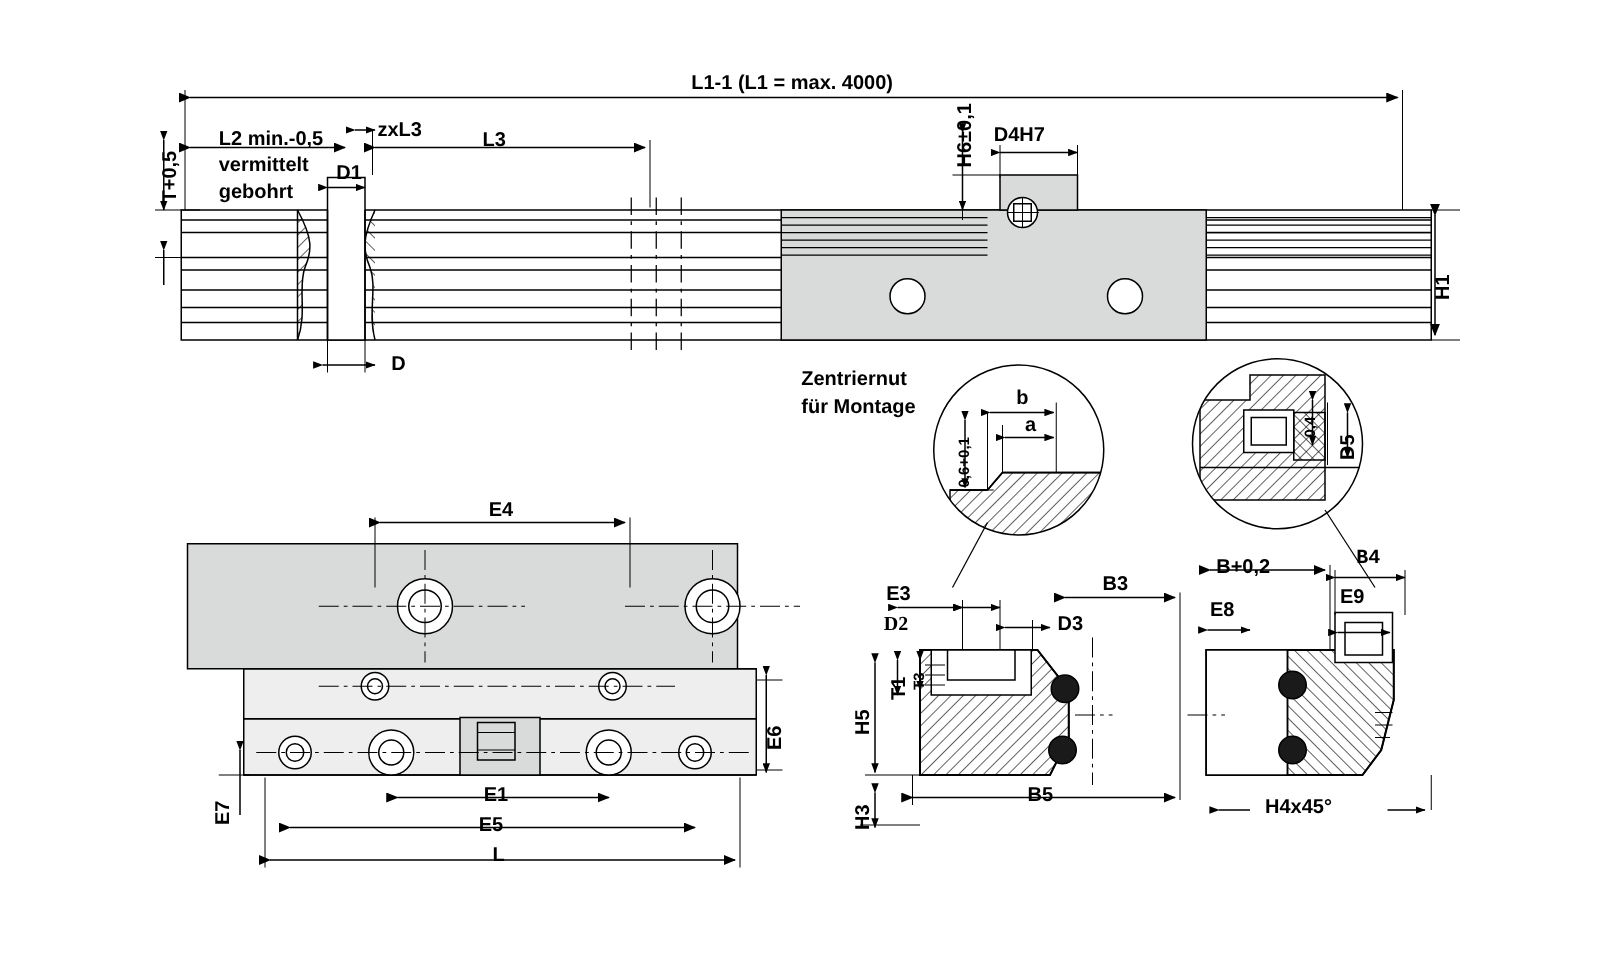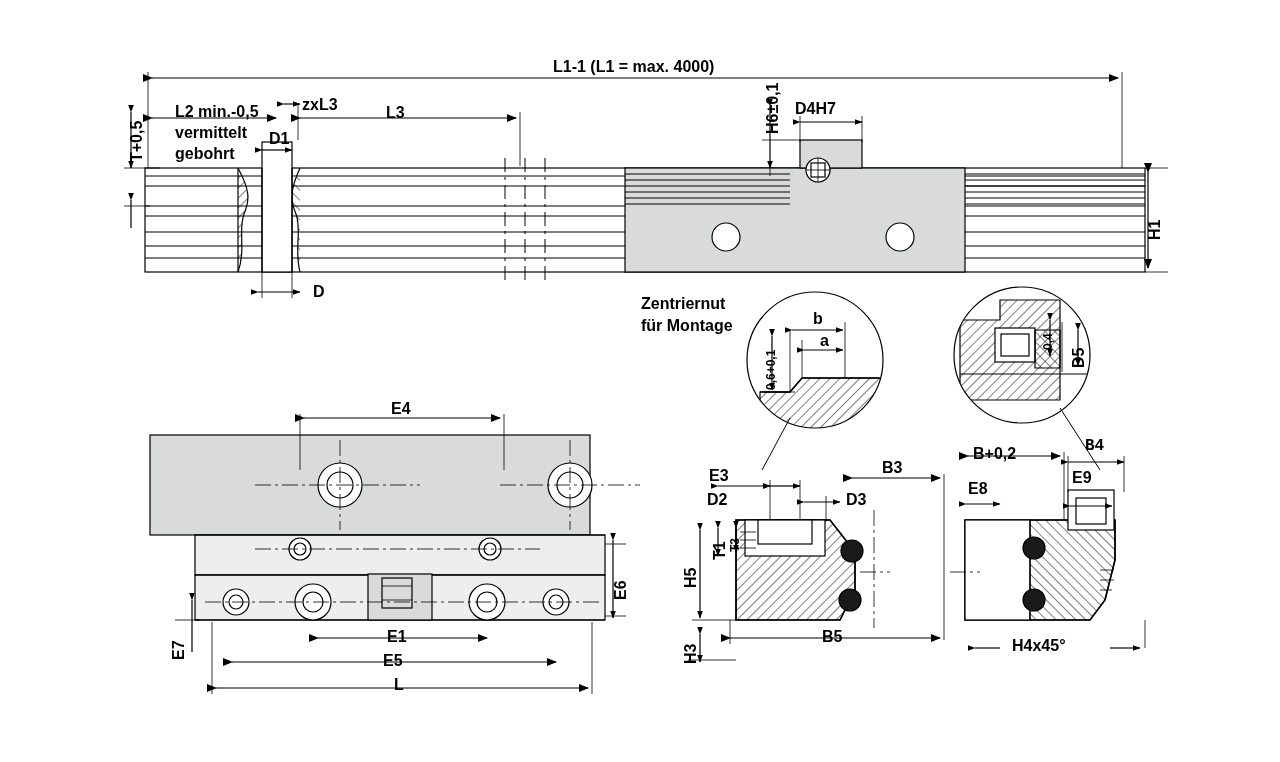--- a/index.html
+++ b/index.html
@@ -299,21 +299,21 @@
   <div class="lbl b rot90" style="left:1070px;top:368px;">D5</div>
 
   <div class="lbl b" style="left:391px;top:400px;">E4</div>
   <div class="lbl b rot90" style="left:612px;top:600px;">E6</div>
   <div class="lbl b rot90" style="left:170px;top:660px;">E7</div>
   <div class="lbl b" style="left:387px;top:628px;">E1</div>
   <div class="lbl b" style="left:383px;top:652px;">E5</div>
   <div class="lbl b" style="left:394px;top:676px;">L</div>
 
   <div class="lbl b" style="left:709px;top:467px;">E3</div>
-  <div class="lbl b" style="left:707px;top:491px;">D2</div>
+  <div class="lbl b" style="left:707px;top:491px;font-family:Liberation Serif, serif;">D2</div>
   <div class="lbl b" style="left:846px;top:491px;text-align:center;">D3</div>
   <div class="lbl b" style="left:882px;top:459px;">B3</div>
   <div class="lbl b" style="left:822px;top:628px;">B5</div>
   <div class="lbl b rot90" style="left:682px;top:588px;">H5</div>
   <div class="lbl b rot90" style="left:682px;top:664px;">H3</div>
   <div class="lbl b rot90" style="left:711px;top:560px;">T1</div>
   <div class="lbl b rot90 s" style="left:729px;top:552px;">T3</div>
 
   <div class="lbl b" style="left:973px;top:445px;">B+0,2</div>
   <div class="lbl b" style="left:1085px;top:437px;font-family:Liberation Mono, monospace;">B4</div>

